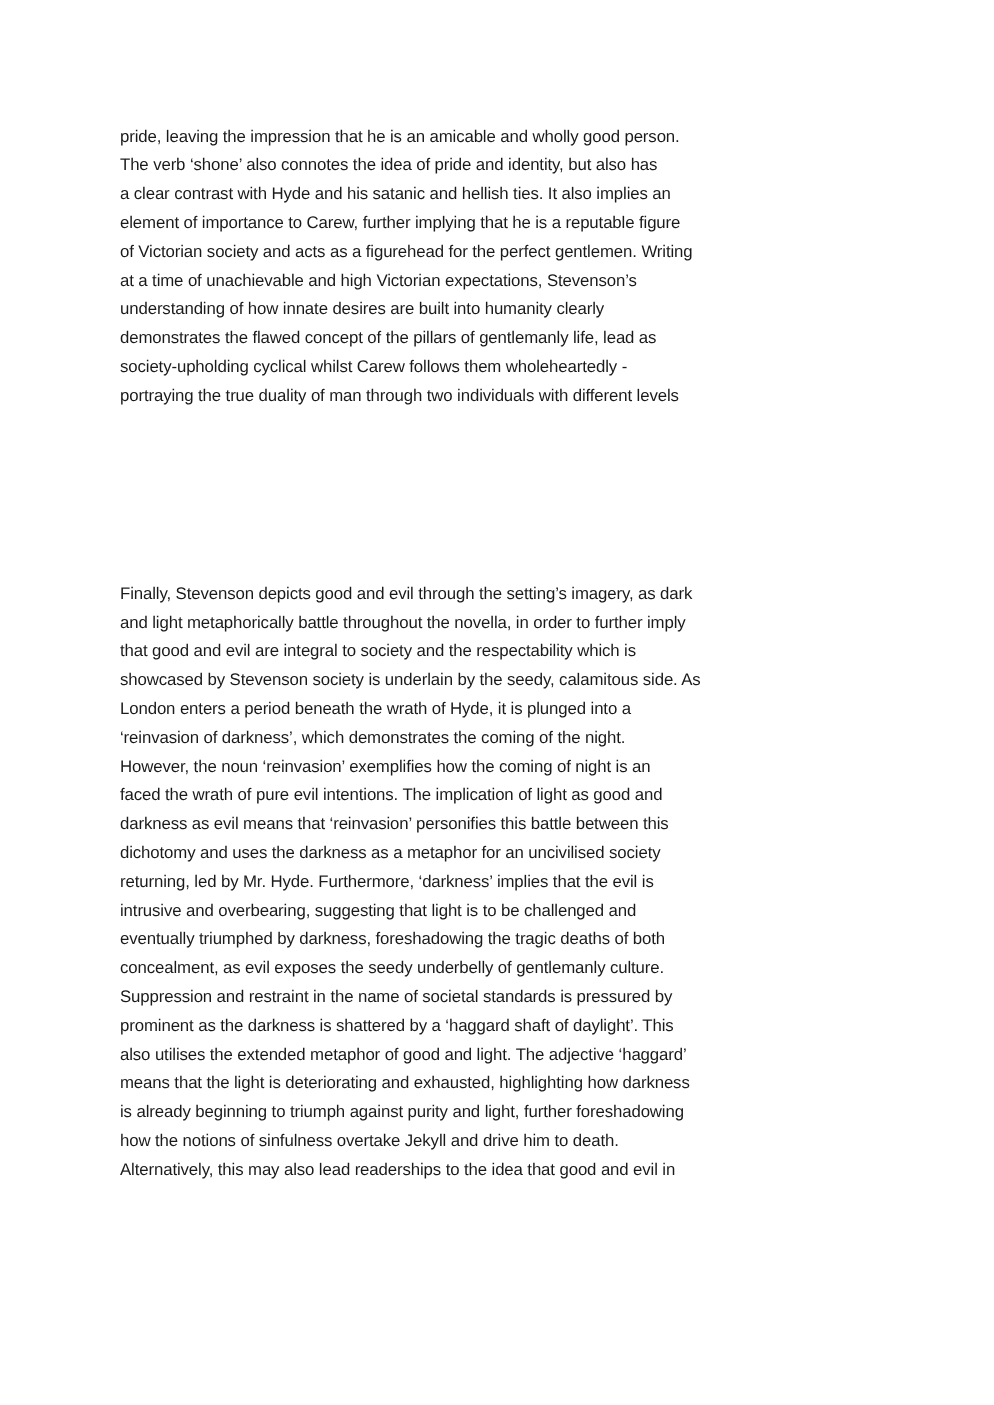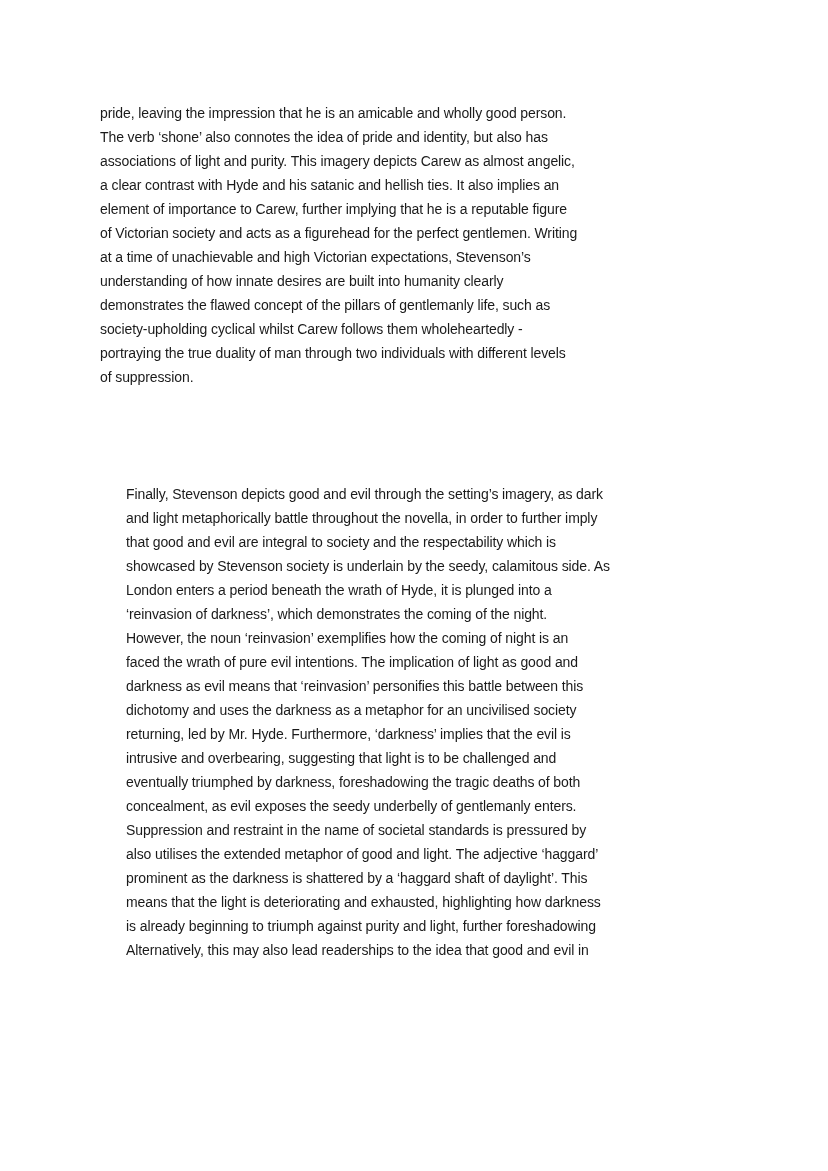--- a/index.html
+++ b/index.html
@@ -23,66 +23,65 @@
       height: 1171px;
       background: #ffffff;
     }
     .para {
       position: absolute;
       left: 100px;
       width: 640px;
       margin: 0;
     }
     .para-1 { top: 101px; }
-    .para-2 { top: 482px; margin-left: 26px; }
+    .para-2 { top: 482px; }
     .line {
       display: block;
       font-size: 14px;
       line-height: 24px;
       height: 24px;
       white-space: nowrap;
       letter-spacing: -0.1px;
     }
   </style>
 </head>
 <body>
 
 <div class="page">
 
   <div class="para para-1">
     <span class="line">pride, leaving the impression that he is an amicable and wholly good person.</span>
     <span class="line">The verb ‘shone’ also connotes the idea of pride and identity, but also has</span>
-    <span class="line">associations of light and purity. This imagery depicts Carew as almost angelic,</span>
     <span class="line">a clear contrast with Hyde and his satanic and hellish ties. It also implies an</span>
     <span class="line">element of importance to Carew, further implying that he is a reputable figure</span>
     <span class="line">of Victorian society and acts as a figurehead for the perfect gentlemen. Writing</span>
     <span class="line">at a time of unachievable and high Victorian expectations, Stevenson’s</span>
     <span class="line">understanding of how innate desires are built into humanity clearly</span>
-    <span class="line">demonstrates the flawed concept of the pillars of gentlemanly life, such as</span>
+    <span class="line">demonstrates the flawed concept of the pillars of gentlemanly life, lead as</span>
     <span class="line">society-upholding cyclical whilst Carew follows them wholeheartedly -</span>
     <span class="line">portraying the true duality of man through two individuals with different levels</span>
-    <span class="line">of suppression.</span>
   </div>
 
   <div class="para para-2">
     <span class="line">Finally, Stevenson depicts good and evil through the setting’s imagery, as dark</span>
     <span class="line">and light metaphorically battle throughout the novella, in order to further imply</span>
     <span class="line">that good and evil are integral to society and the respectability which is</span>
     <span class="line">showcased by Stevenson society is underlain by the seedy, calamitous side. As</span>
     <span class="line">London enters a period beneath the wrath of Hyde, it is plunged into a</span>
     <span class="line">‘reinvasion of darkness’, which demonstrates the coming of the night.</span>
     <span class="line">However, the noun ‘reinvasion’ exemplifies how the coming of night is an</span>
     <span class="line">faced the wrath of pure evil intentions. The implication of light as good and</span>
     <span class="line">darkness as evil means that ‘reinvasion’ personifies this battle between this</span>
     <span class="line">dichotomy and uses the darkness as a metaphor for an uncivilised society</span>
     <span class="line">returning, led by Mr. Hyde. Furthermore, ‘darkness’ implies that the evil is</span>
     <span class="line">intrusive and overbearing, suggesting that light is to be challenged and</span>
     <span class="line">eventually triumphed by darkness, foreshadowing the tragic deaths of both</span>
-    <span class="line">concealment, as evil exposes the seedy underbelly of gentlemanly enters.</span>
+    <span class="line">concealment, as evil exposes the seedy underbelly of gentlemanly culture.</span>
     <span class="line">Suppression and restraint in the name of societal standards is pressured by</span>
+    <span class="line">prominent as the darkness is shattered by a ‘haggard shaft of daylight’. This</span>
     <span class="line">also utilises the extended metaphor of good and light. The adjective ‘haggard’</span>
-    <span class="line">prominent as the darkness is shattered by a ‘haggard shaft of daylight’. This</span>
     <span class="line">means that the light is deteriorating and exhausted, highlighting how darkness</span>
     <span class="line">is already beginning to triumph against purity and light, further foreshadowing</span>
+    <span class="line">how the notions of sinfulness overtake Jekyll and drive him to death.</span>
     <span class="line">Alternatively, this may also lead readerships to the idea that good and evil in</span>
   </div>
 
 </div>
 
 </body></html>

